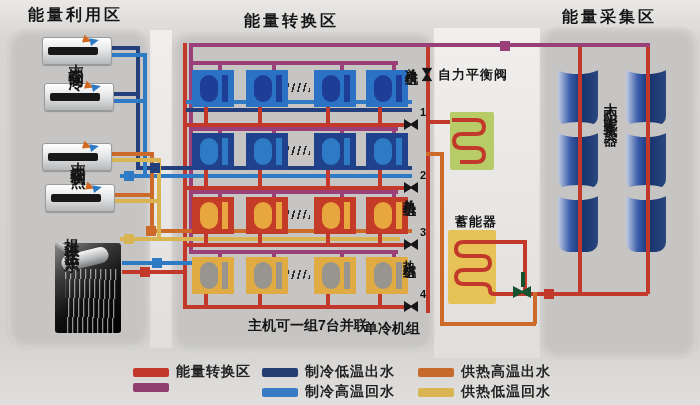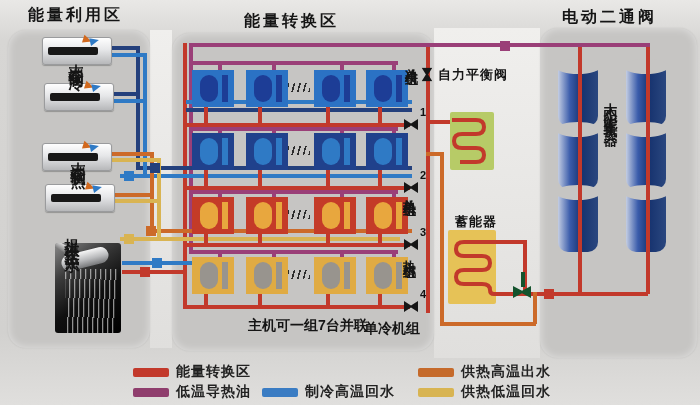--- a/index.html
+++ b/index.html
@@ -81,21 +81,21 @@
 
   <div class="gap" style="left:150px;top:30px;width:22px;height:318px"></div>
   <div class="gap" style="left:434px;top:28px;width:106px;height:330px"></div>
 
   <div class="panel" style="left:8px;top:30px;width:142px;height:318px"></div>
   <div class="panel" style="left:172px;top:33px;width:262px;height:318px"></div>
   <div class="panel" style="left:540px;top:28px;width:157px;height:330px"></div>
 
   <div class="zlabel title" style="left:28px;top:5px">能量利用区</div>
   <div class="zlabel title" style="left:244px;top:11px">能量转换区</div>
-  <div class="zlabel title" style="left:562px;top:7px">电动二通阀</div>
+  <div class="zlabel title" style="left:562px;top:7px">能量采集区</div>
 
   <div class="zlabel sidelab vtext" style="left:66px;top:52px">末端制冷</div>
   <div class="zlabel sidelab vtext" style="left:68px;top:150px">末端制热</div>
   <div class="zlabel sidelab vtext" style="left:62px;top:226px">提供生活热水</div>
 
   <div class="fc" style="left:42px;top:37px">
       <div class="slot"></div>
       <span class="a1"></span>
       <span class="a2"></span>
     </div>
@@ -158,21 +158,24 @@
   <div class="seg" style="left:626px;top:131px"></div>
   <div class="seg" style="left:626px;top:194px"></div>
   <div class="zlabel sidelab vtext" style="left:602px;top:92px;letter-spacing:6px;font-size:14px">太阳能集热器</div>
 
   <div class="litem" style="left:133px;top:363px">
       <span class="sw" style="background: rgb(194, 57, 43);"></span>
       <span class="ltxt">能量转换区</span>
     </div>
   <div class="litem" style="left:133px;top:383px">
       <span class="sw" style="background: rgb(143, 62, 109);"></span>
-      <span class="ltxt">低温导热油</span>
+    </div>
+  <div class="litem" style="left:262px;top:363px">
+      <span class="sw" style="background: rgb(36, 62, 114);"></span>
+      <span class="ltxt">制冷低温出水</span>
     </div>
   <div class="litem" style="left:418px;top:363px">
       <span class="sw" style="background: rgb(197, 106, 43);"></span>
       <span class="ltxt">供热高温出水</span>
     </div>
   <div class="litem" style="left:262px;top:383px">
       <span class="sw" style="background: rgb(58, 124, 195);"></span>
       <span class="ltxt">制冷高温回水</span>
     </div>
   <div class="litem" style="left:418px;top:383px">

